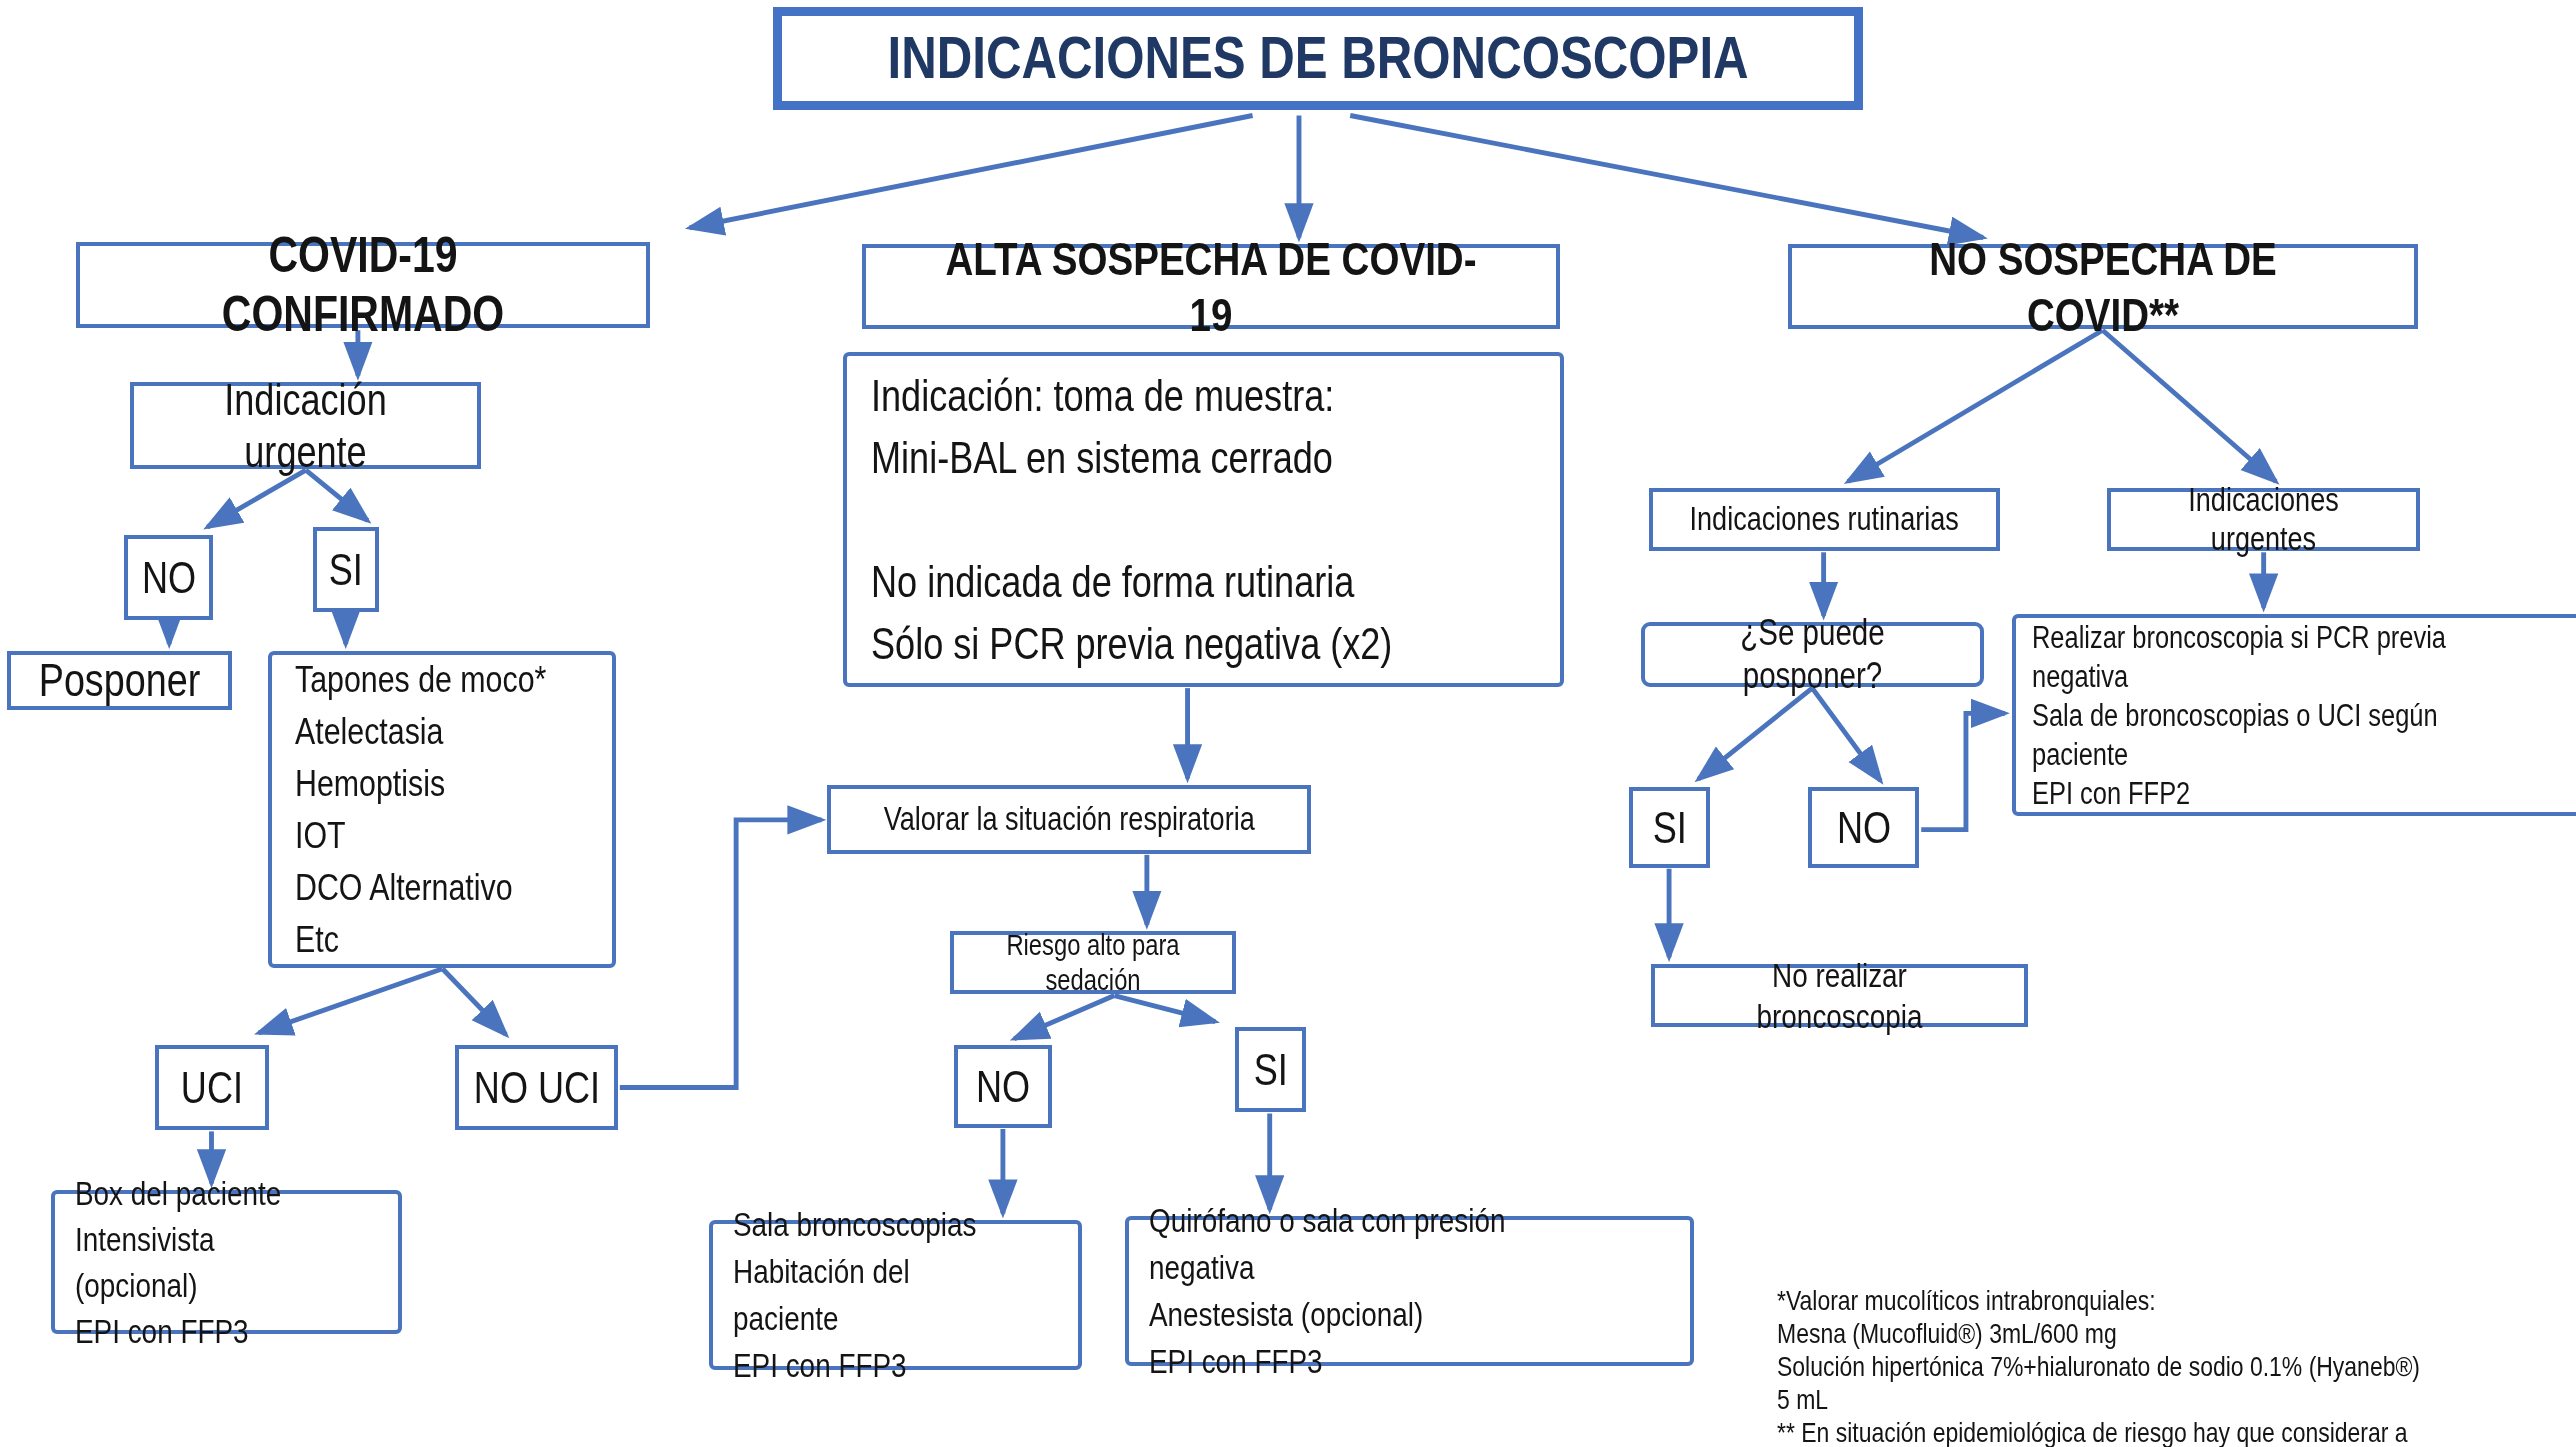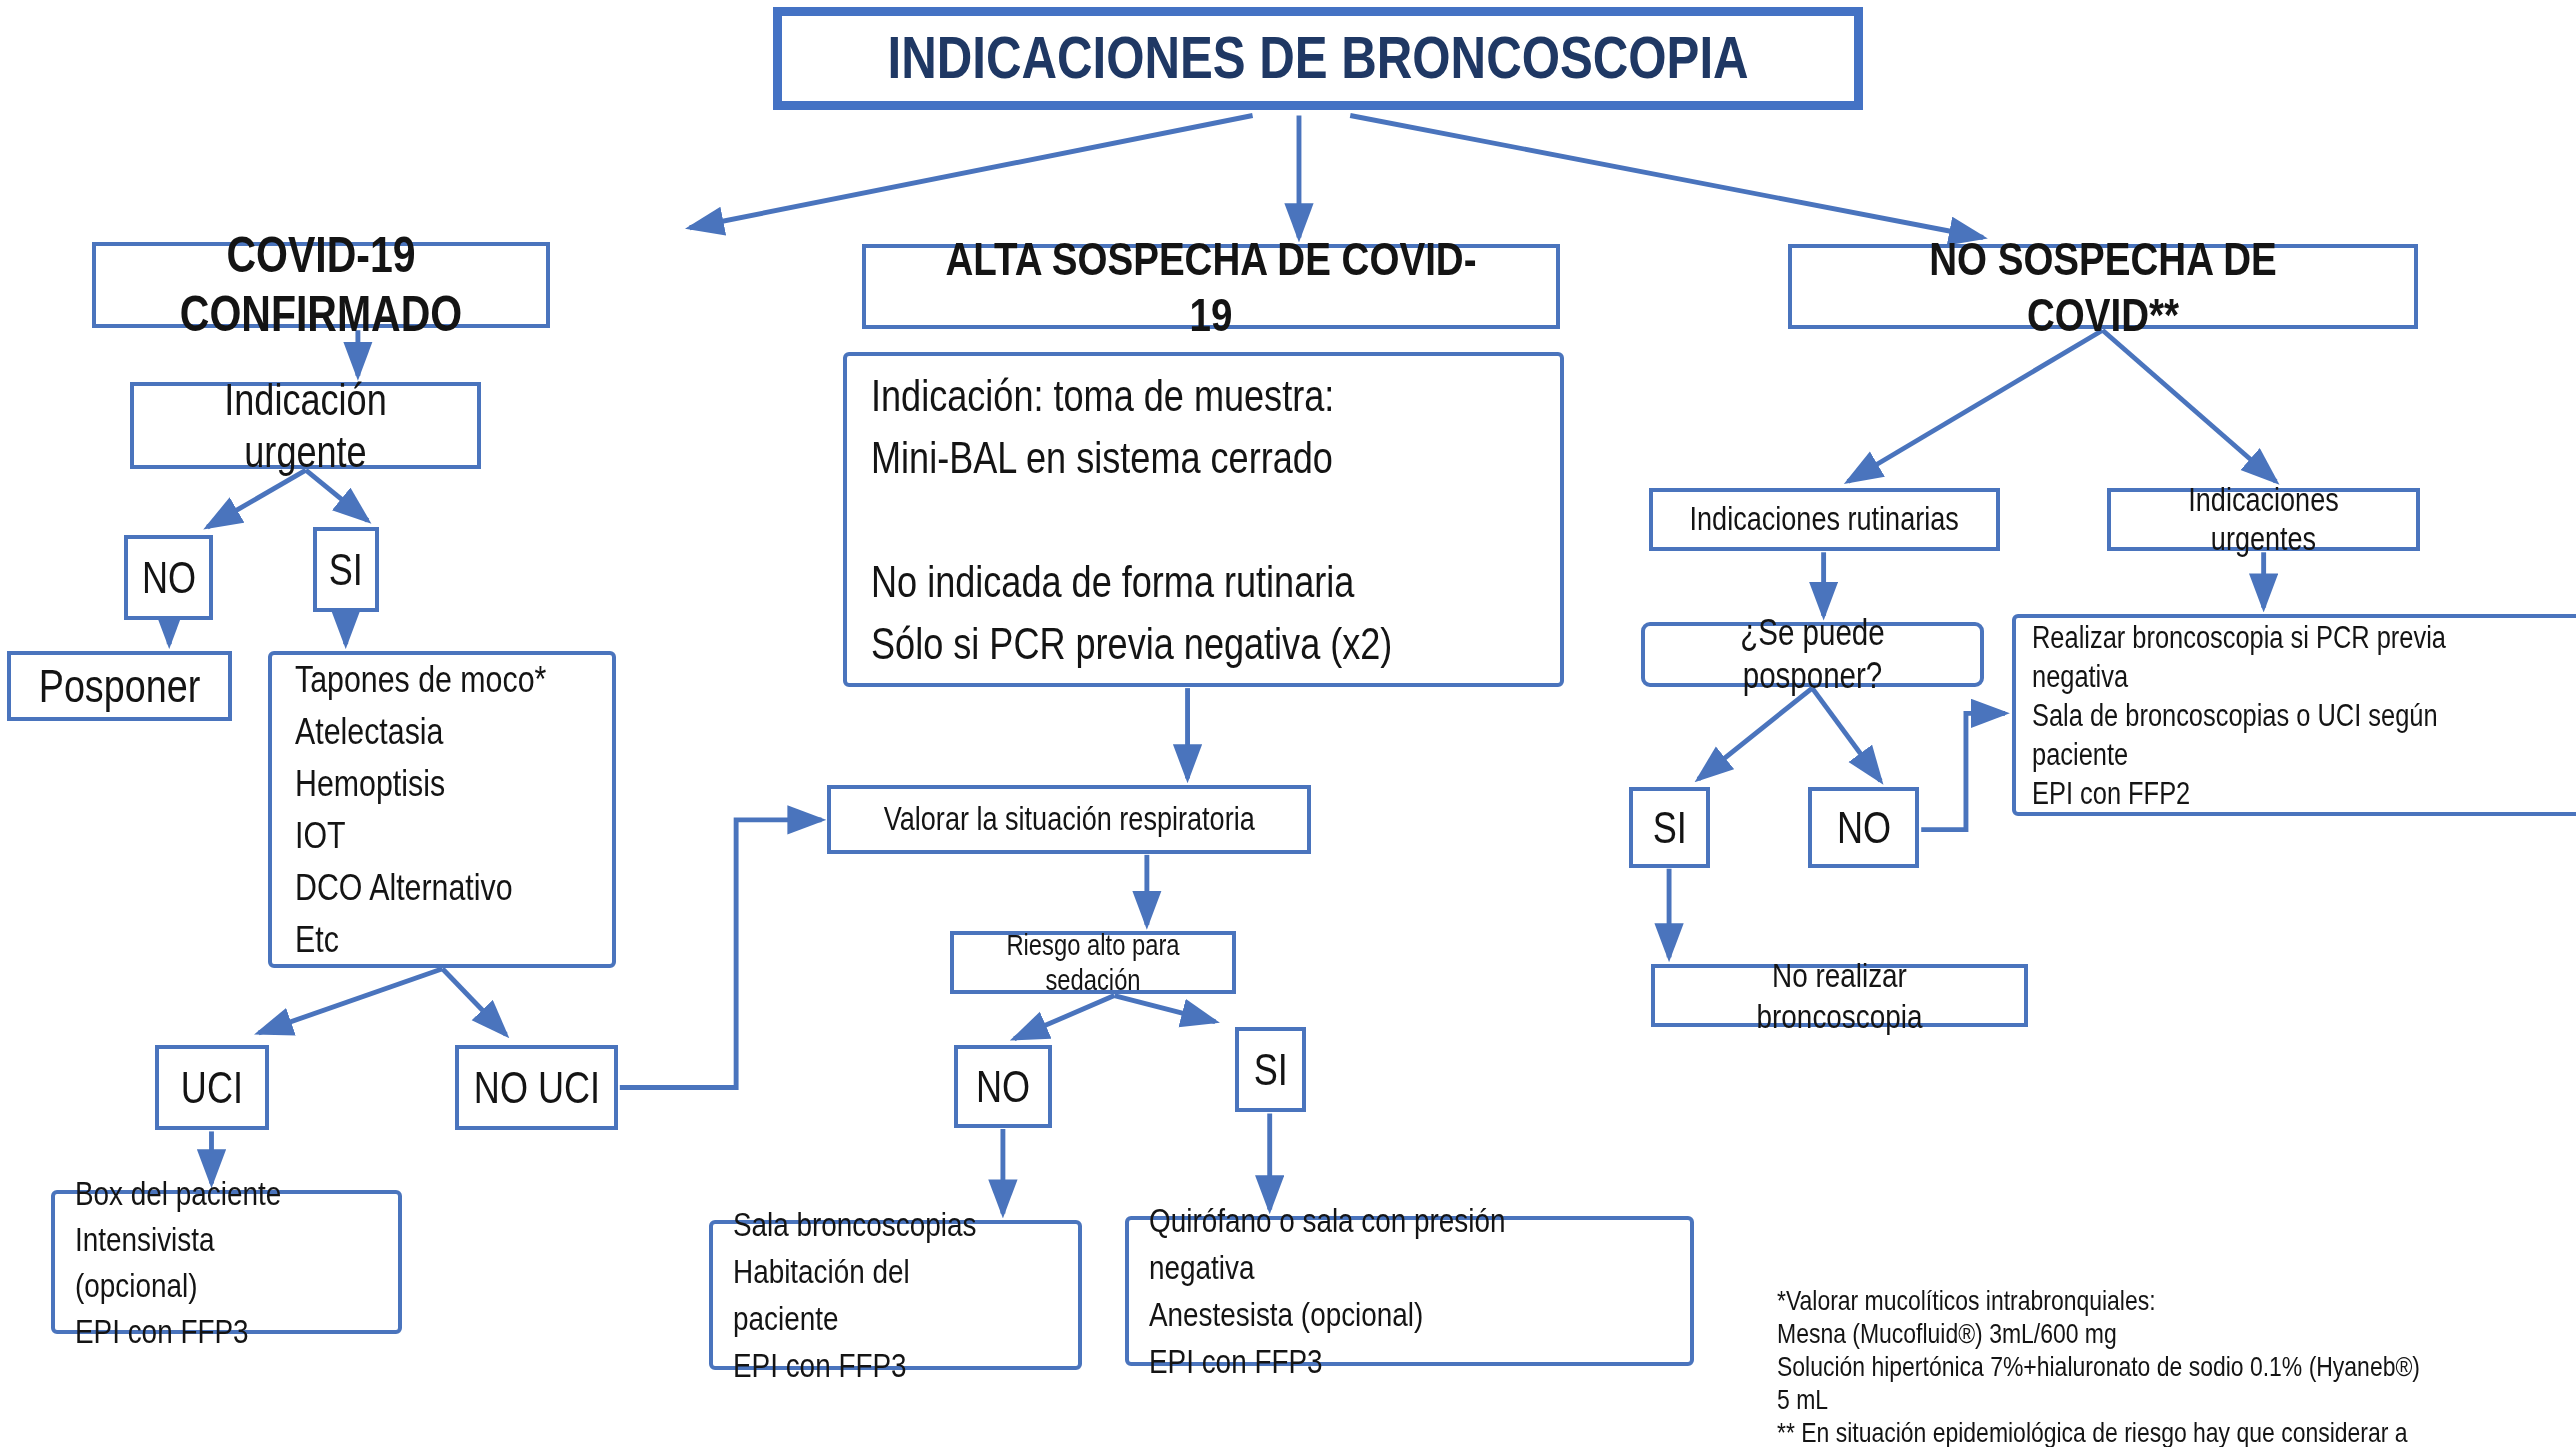--- a/index.html
+++ b/index.html
@@ -52,33 +52,33 @@
       <path d="M2783,679 L2783,747" marker-end="url(#arw)"></path>
       <path d="M2362,1020 L2417,1020 L2417,877 L2465,877" marker-end="url(#arw)"></path>
       <path d="M2052,1068 L2052,1177" marker-end="url(#arw)"></path>
     </g>
   </svg>
 
   <div class="box" id="title-box" style="left:773px;top:6.5px;width:1090px;height:103px;">
     <div class="txt fit-c bold" style="font-size:60px;color:#1f3864;">INDICACIONES DE BRONCOSCOPIA</div>
   </div>
 
-  <div class="box" style="left:92px;top:242px;width:458px;height:86px;">
+  <div class="box" style="left:76px;top:242px;width:574px;height:86px;">
     <div class="txt fit-c bold" style="font-size:50px;">COVID-19 CONFIRMADO</div>
   </div>
   <div class="box" style="left:130px;top:382px;width:351px;height:87px;">
     <div class="txt fit-c" style="font-size:44px;">Indicación urgente</div>
   </div>
   <div class="box" style="left:124px;top:535px;width:89px;height:85px;">
     <div class="txt fit-c" style="font-size:44px;">NO</div>
   </div>
   <div class="box" style="left:313px;top:527px;width:66px;height:85px;">
     <div class="txt fit-c" style="font-size:44px;">SI</div>
   </div>
-  <div class="box" style="left:6.5px;top:651px;width:225px;height:70px;">
+  <div class="box" style="left:6.5px;top:651px;width:225px;height:59px;">
     <div class="txt fit-c" style="font-size:46px;">Posponer</div>
   </div>
   <div class="box left" style="left:268px;top:651px;width:348px;height:317px;">
     <div class="txt fit-l" style="font-size:37px;line-height:52px;margin-left:23px;">Tapones de moco*
 Atelectasia
 Hemoptisis
 IOT
 DCO Alternativo
 Etc</div>
   </div>

